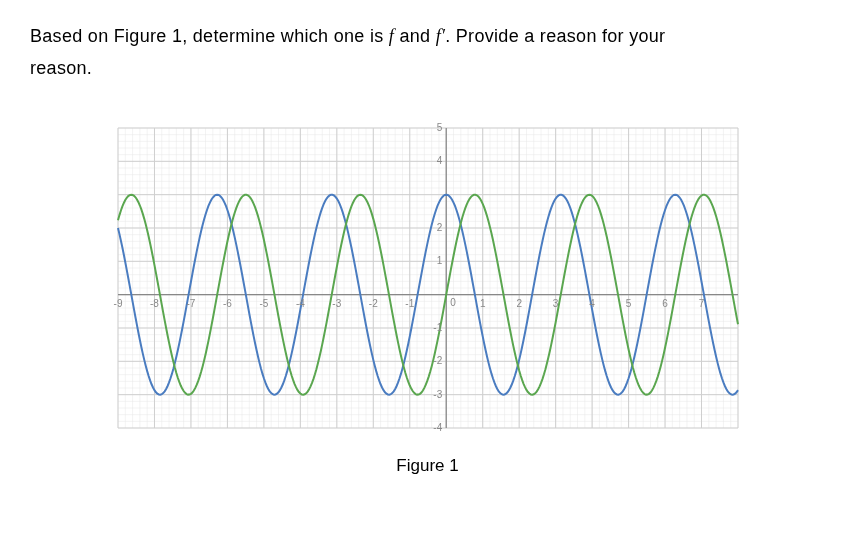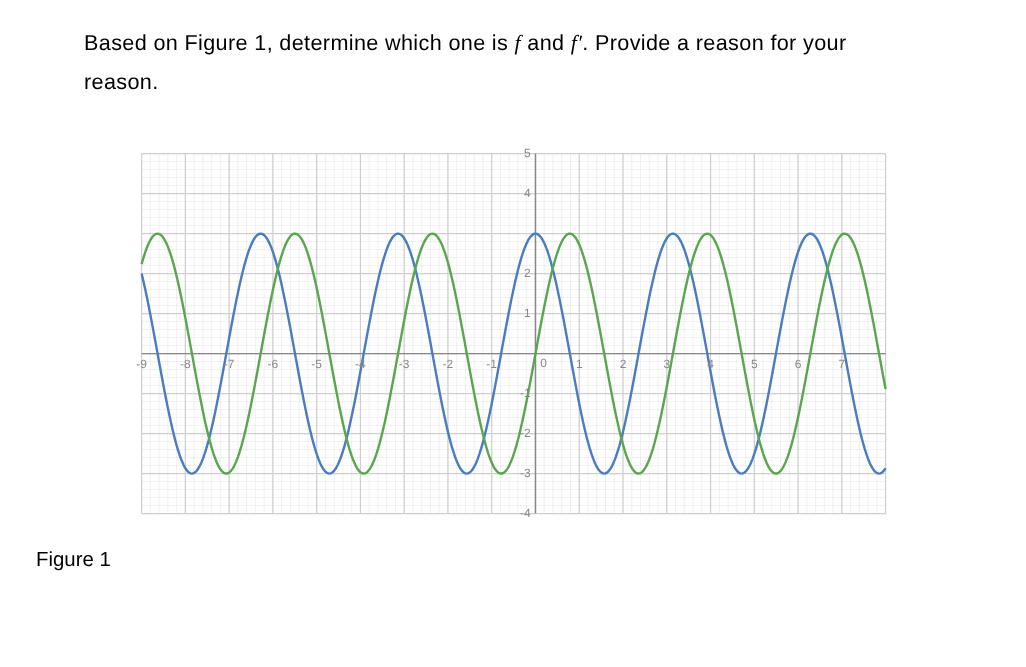--- a/index.html
+++ b/index.html
@@ -9,30 +9,30 @@
       padding: 20px 30px;
       width: 855px;
     }
     .question {
       font-size: 18px;
       line-height: 1.8;
       color: #000;
       margin-bottom: 38px;
       text-align: justify;
       letter-spacing: 0.3px;
-      margin-left: 40px;
     }
     .italic { font-style: italic; font-family: 'Times New Roman', serif; }
     .chart-wrap {
       display: flex;
       justify-content: center;
       margin-bottom: 8px;
     }
     .chart { position: relative; }
     .caption {
+      text-align: center;
       font-size: 17px;
       color: #000;
       margin-top: 19px;
     }
     svg .minor { stroke: #e6e6e6; stroke-width: 0.5; }
     svg .major { stroke: #cfcfcf; stroke-width: 1; }
     svg .axis { stroke: #888; stroke-width: 1.2; }
     svg .tick-label { font-size: 10px; fill: #888; font-family: Arial, sans-serif; }
     svg .curve-blue { stroke: #4a7cc0; stroke-width: 2; fill: none; }
     svg .curve-green { stroke: #5aa64f; stroke-width: 2; fill: none; }

